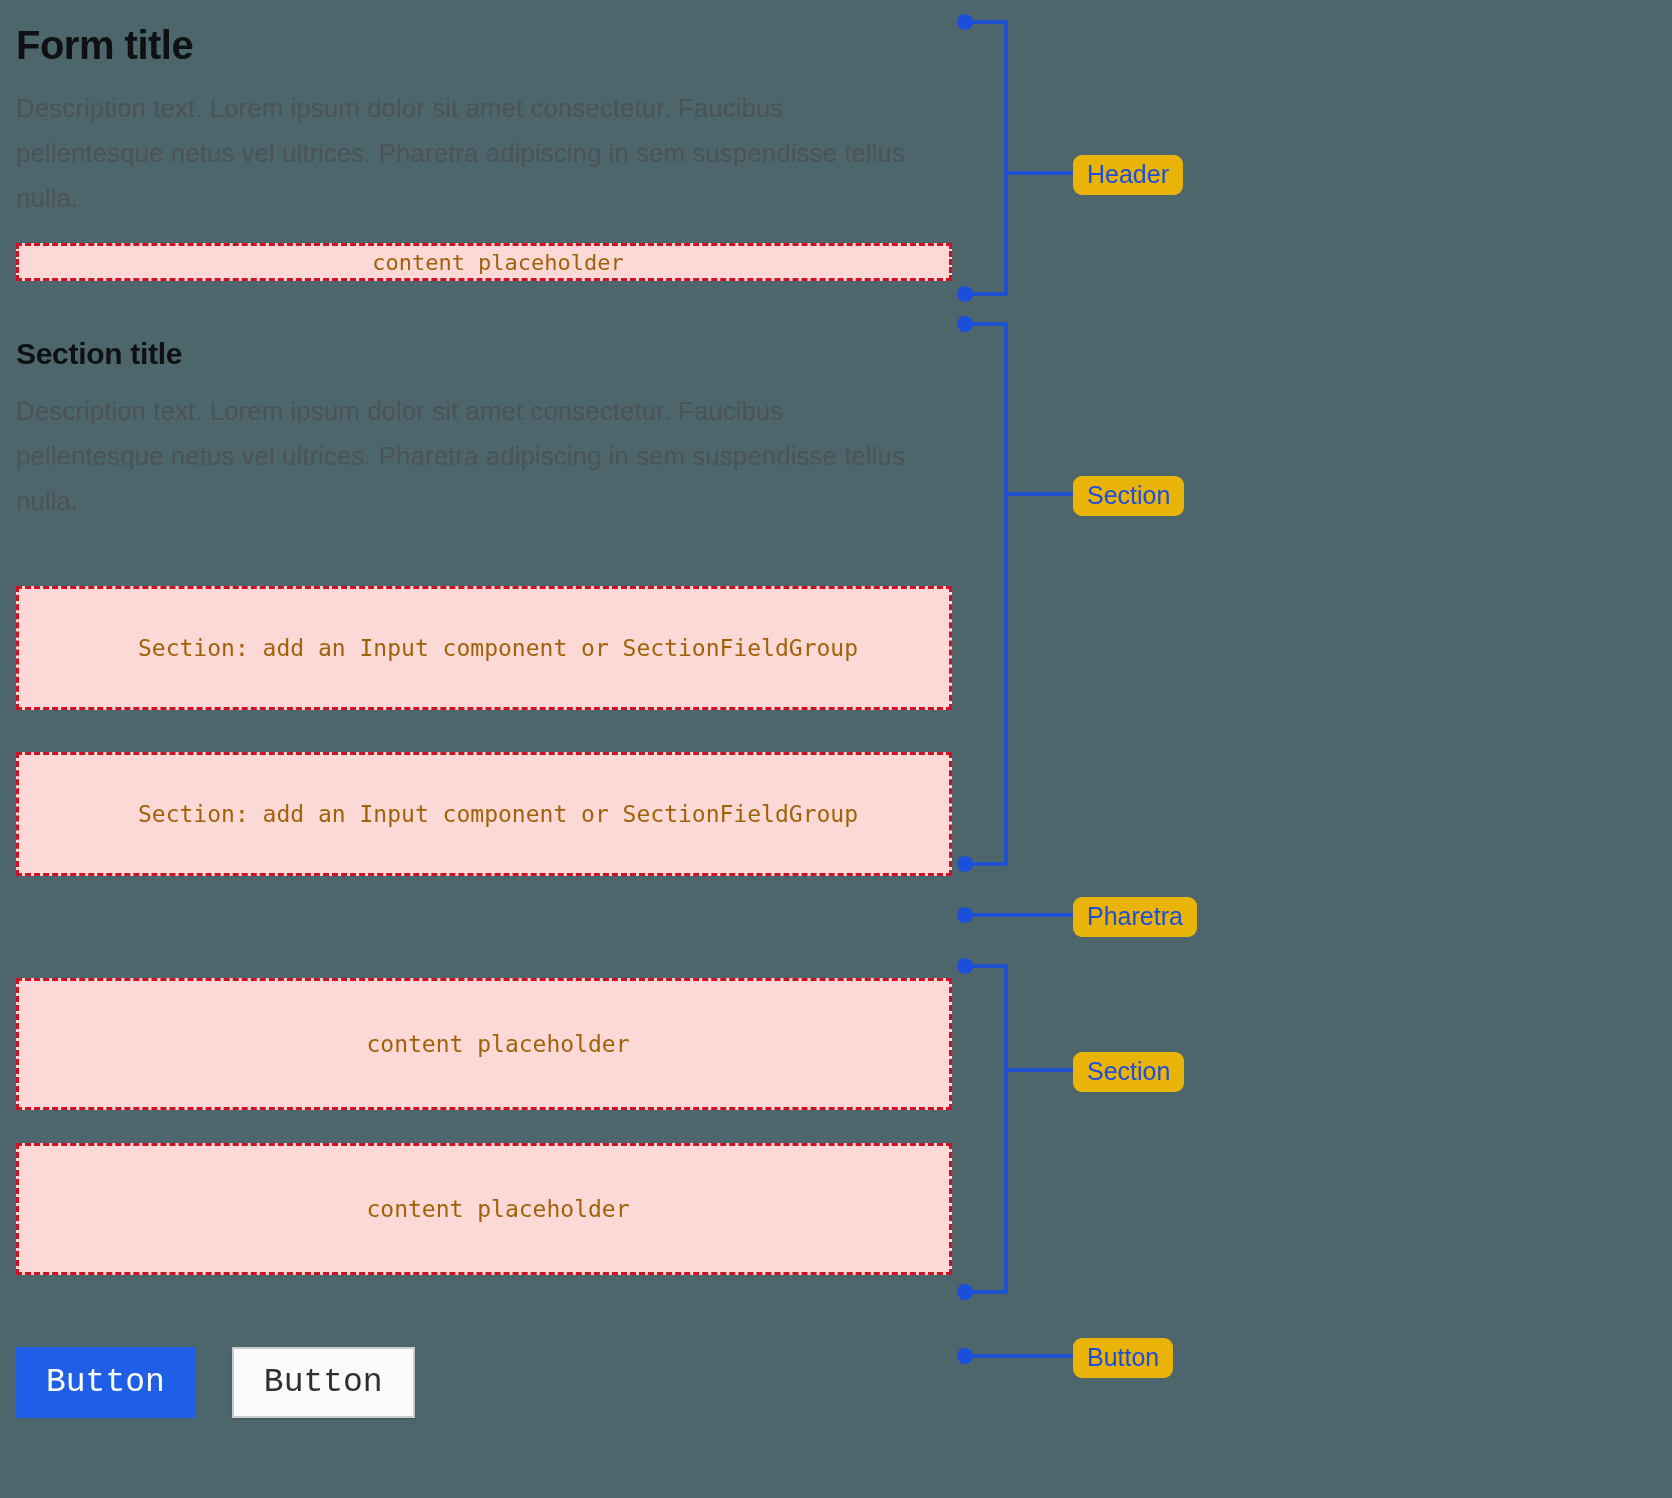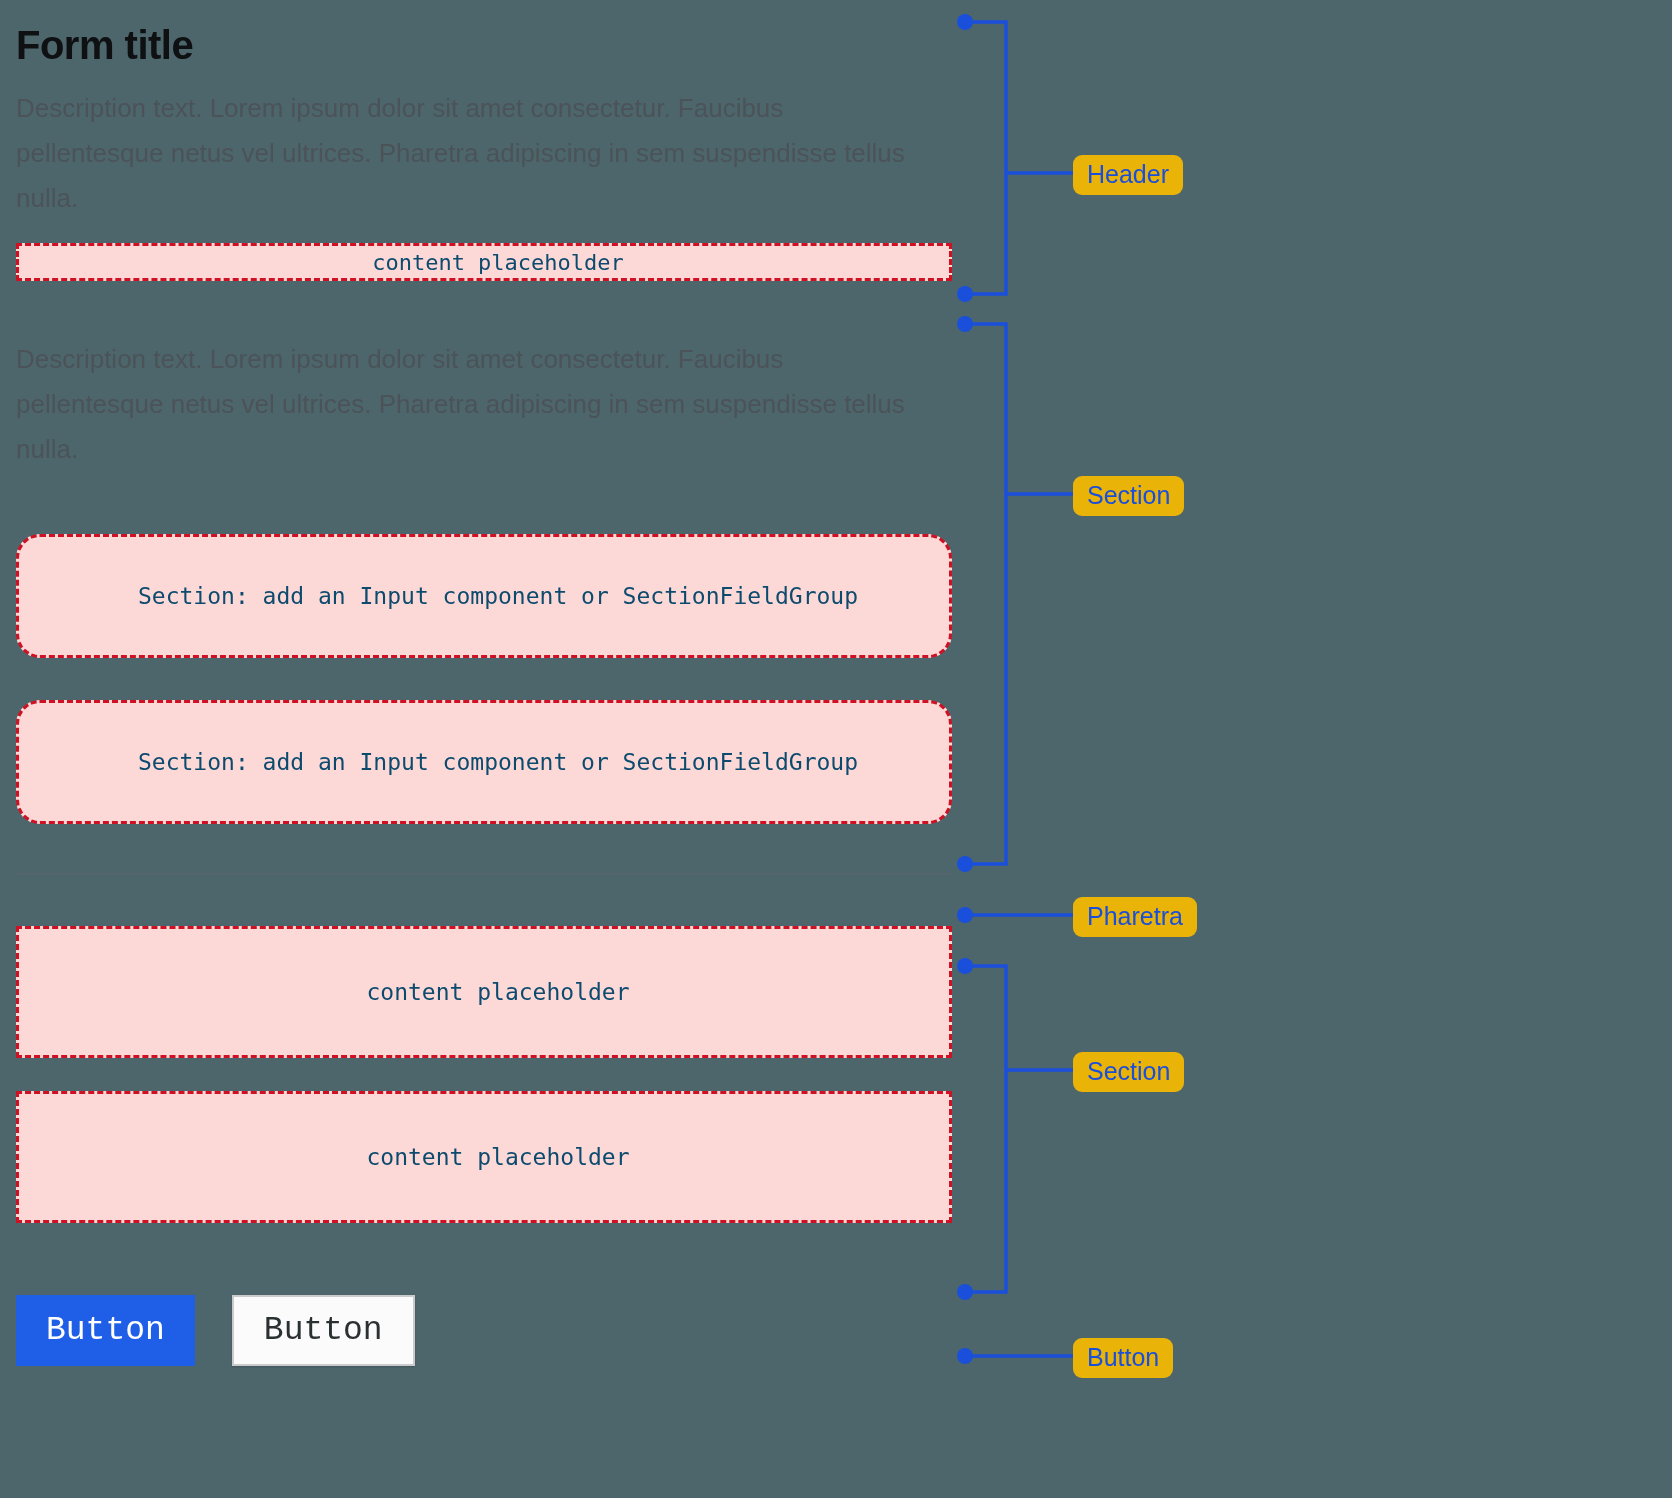--- a/index.html
+++ b/index.html
@@ -53,38 +53,37 @@
     font-size: 30px;
     font-weight: 700;
     color: #0e1012;
     letter-spacing: -0.3px;
   }
 
   
   .ph {
     background: #fcd9d7;
     border: 3px dashed #cf1124;
-    color: #0c4a6e;
+    color: #a16207;
     font-family: "DejaVu Sans Mono", monospace;
     font-size: 23px;
     display: flex;
     align-items: center;
     justify-content: center;
     text-align: center;
     padding-left: 28px;
   }
 
   .ph-slim {
     height: 38px;
     font-size: 22px;
   }
 
   .ph-tall {
     height: 124px;
-    border-radius: 24px;
   }
 
   .ph-mid {
     height: 132px;
   }
 
   
   .separator {
     height: 0;
     border-top: 2px solid #55676d;
@@ -163,20 +162,21 @@
 
     <div>
       <div class="form-title">Form title</div>
 
       <div class="desc">Description text. Lorem ipsum dolor sit amet consectetur. Faucibus pellentesque netus vel ultrices. Pharetra adipiscing in sem suspendisse tellus nulla.</div>
 
       <div class="ph ph-slim" style="margin-top:22px;">content placeholder</div>
     </div>
 
     <div style="margin-top:56px;">
+      <div class="section-title">Section title</div>
 
       <div class="desc">Description text. Lorem ipsum dolor sit amet consectetur. Faucibus pellentesque netus vel ultrices. Pharetra adipiscing in sem suspendisse tellus nulla.</div>
 
       <div class="ph ph-tall" style="margin-top:62px;">Section: add an Input component or SectionFieldGroup</div>
 
       <div class="ph ph-tall" style="margin-top:42px;">Section: add an Input component or SectionFieldGroup</div>
     </div>
 
     <div class="separator" style="margin-top:49px;"></div>
 

